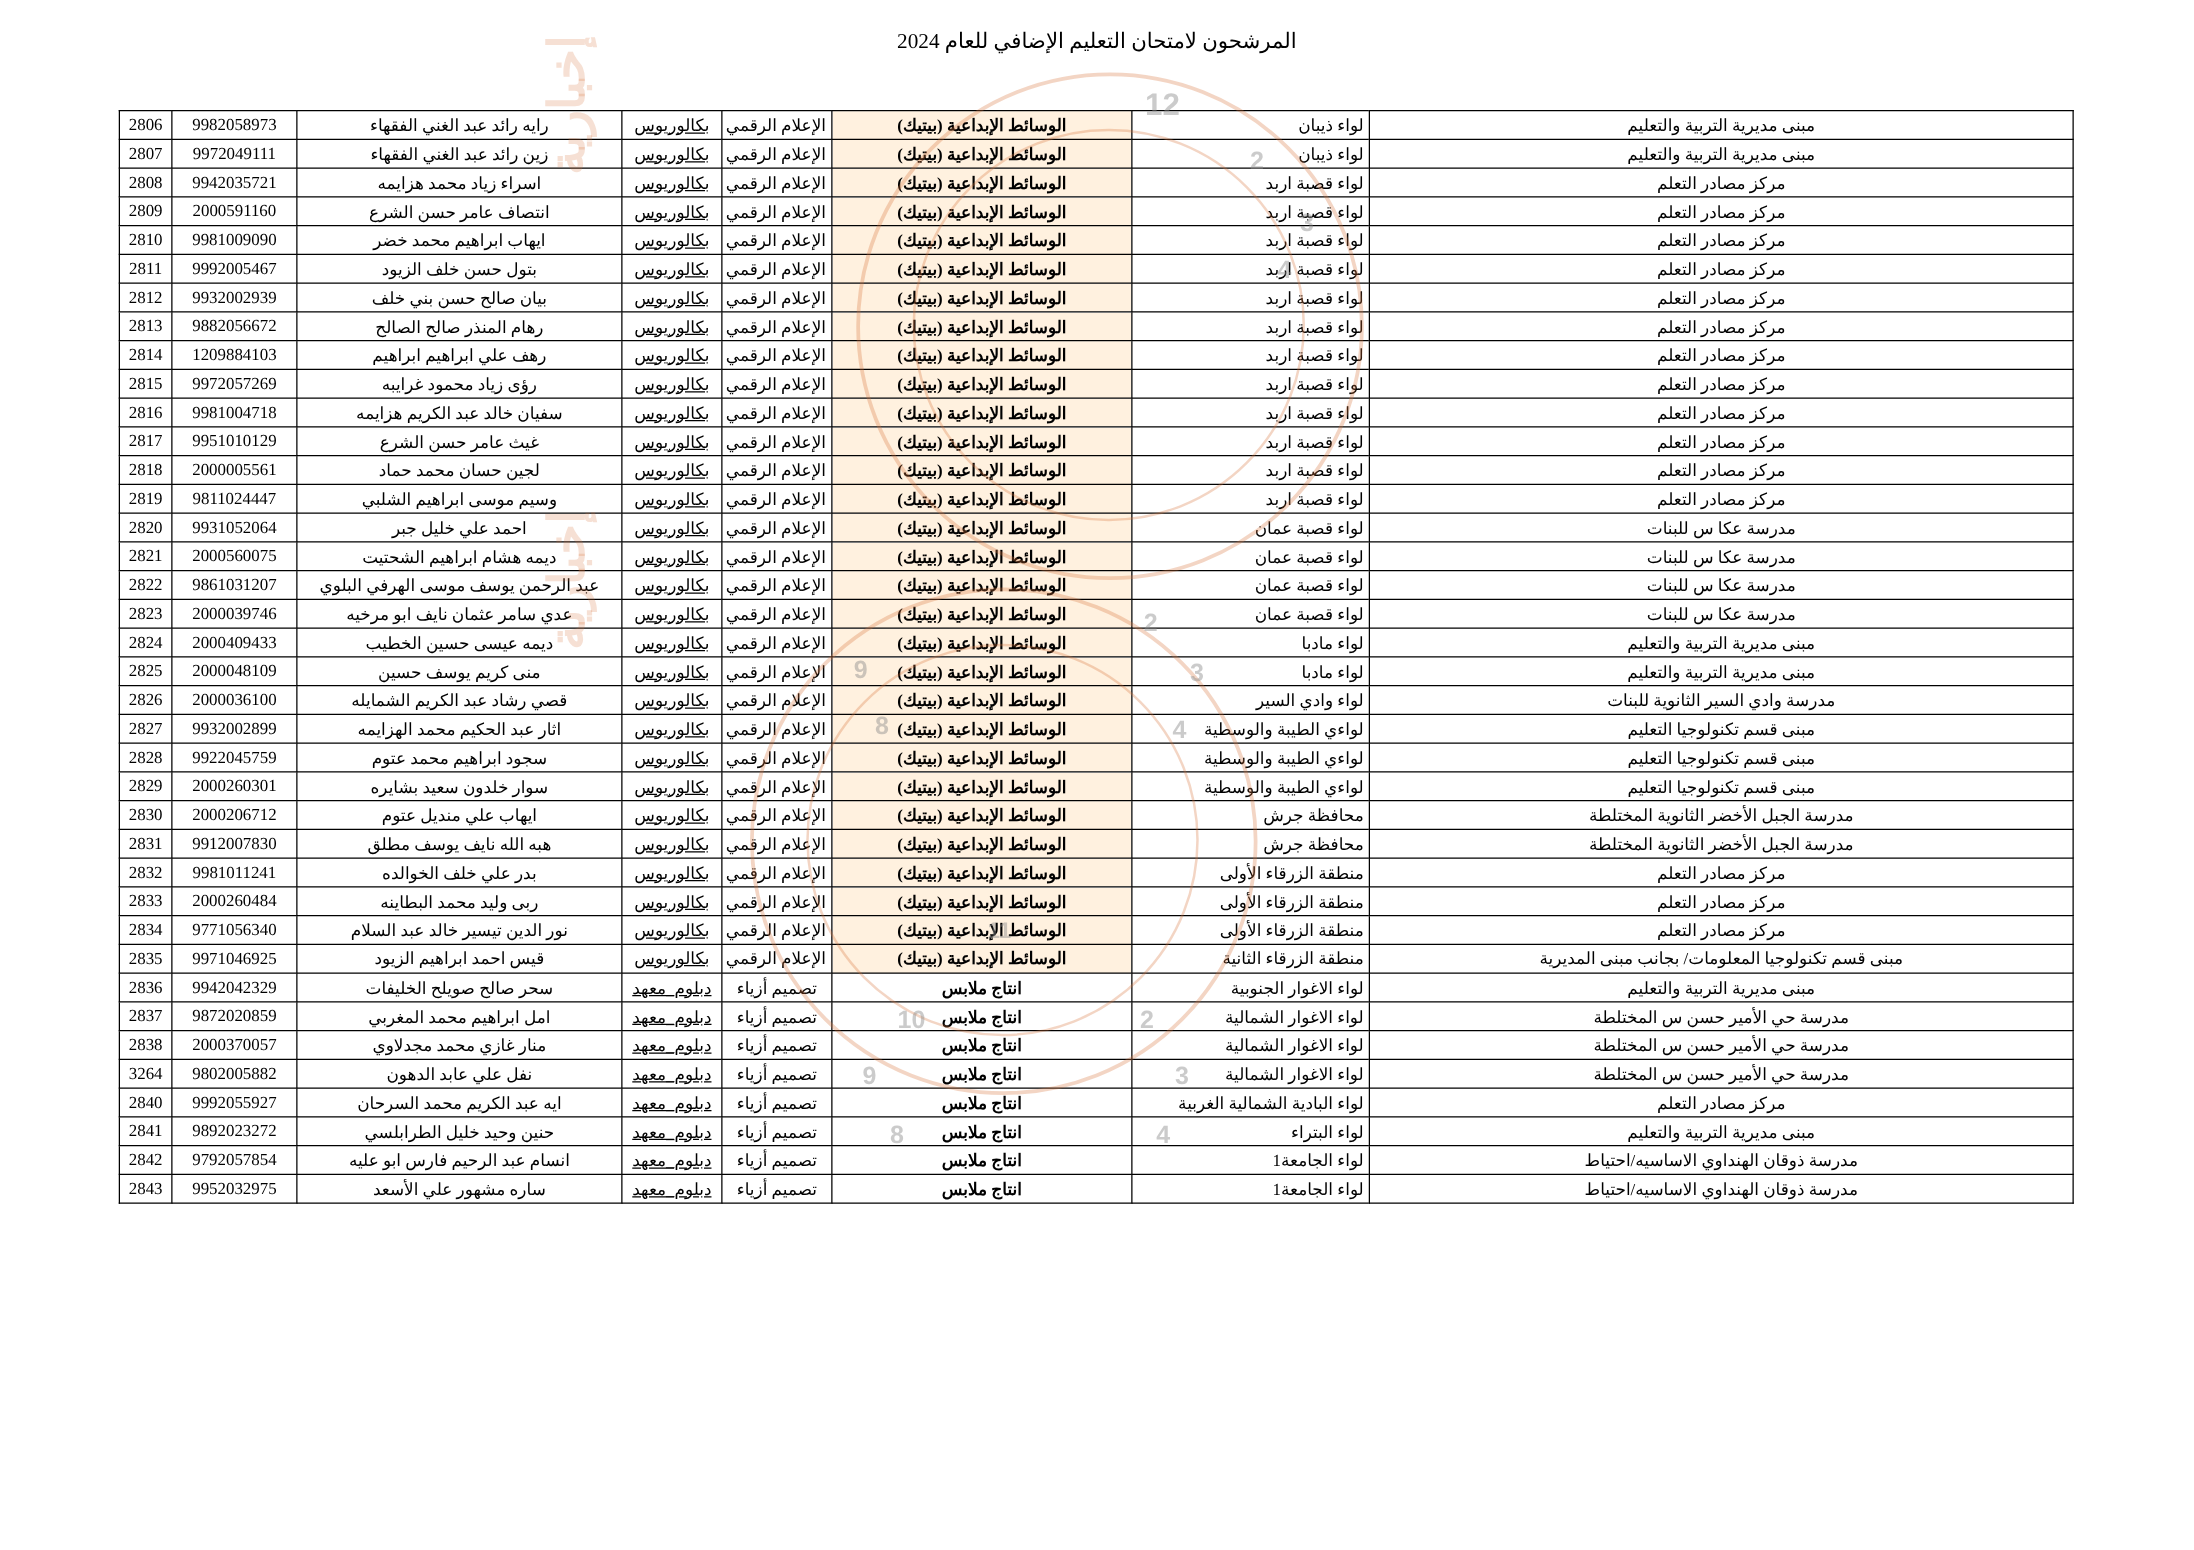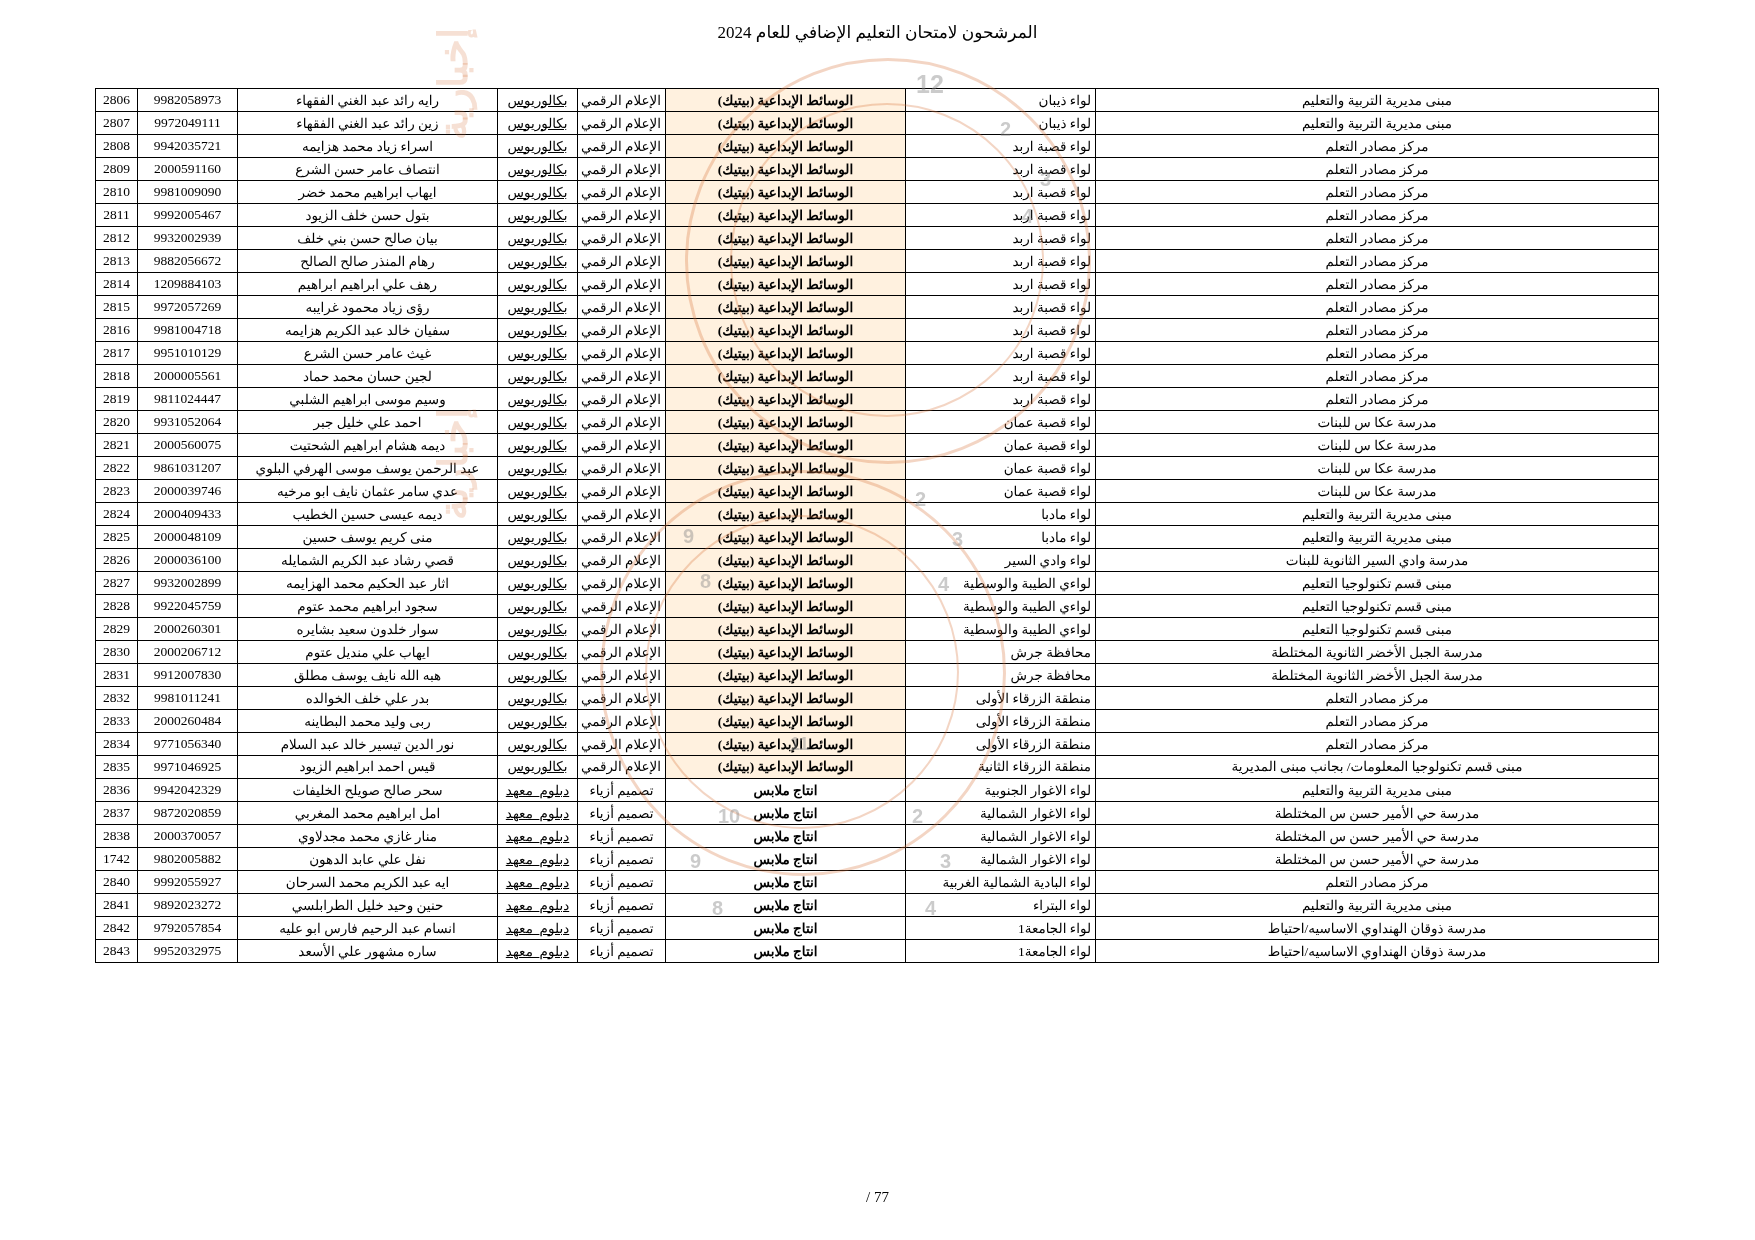--- a/index.html
+++ b/index.html
@@ -487,21 +487,21 @@
             <td class="num">2838</td>
           </tr>
           <tr>
             <td class="school">مدرسة حي الأمير حسن س المختلطة</td>
             <td class="dist">لواء الاغوار الشمالية</td>
             <td class="media">انتاج ملابس</td>
             <td class="spec">تصميم أزياء</td>
             <td class="deg">دبلوم_معهد</td>
             <td class="name">نفل علي عابد الدهون</td>
             <td class="id">9802005882</td>
-            <td class="num">1742</td>
+            <td class="num">3264</td>
           </tr>
           <tr>
             <td class="school">مركز مصادر التعلم</td>
             <td class="dist">لواء البادية الشمالية الغربية</td>
             <td class="media">انتاج ملابس</td>
             <td class="spec">تصميم أزياء</td>
             <td class="deg">دبلوم_معهد</td>
             <td class="name">ايه عبد الكريم محمد السرحان</td>
             <td class="id">9992055927</td>
             <td class="num">2840</td>
@@ -533,14 +533,13 @@
             <td class="spec">تصميم أزياء</td>
             <td class="deg">دبلوم_معهد</td>
             <td class="name">ساره مشهور علي الأسعد</td>
             <td class="id">9952032975</td>
             <td class="num">2843</td>
           </tr>
         </tbody>
     </table>
   </div>
 
-  <div class="footer">/ 77</div>
 </div>
 
 </body></html>

